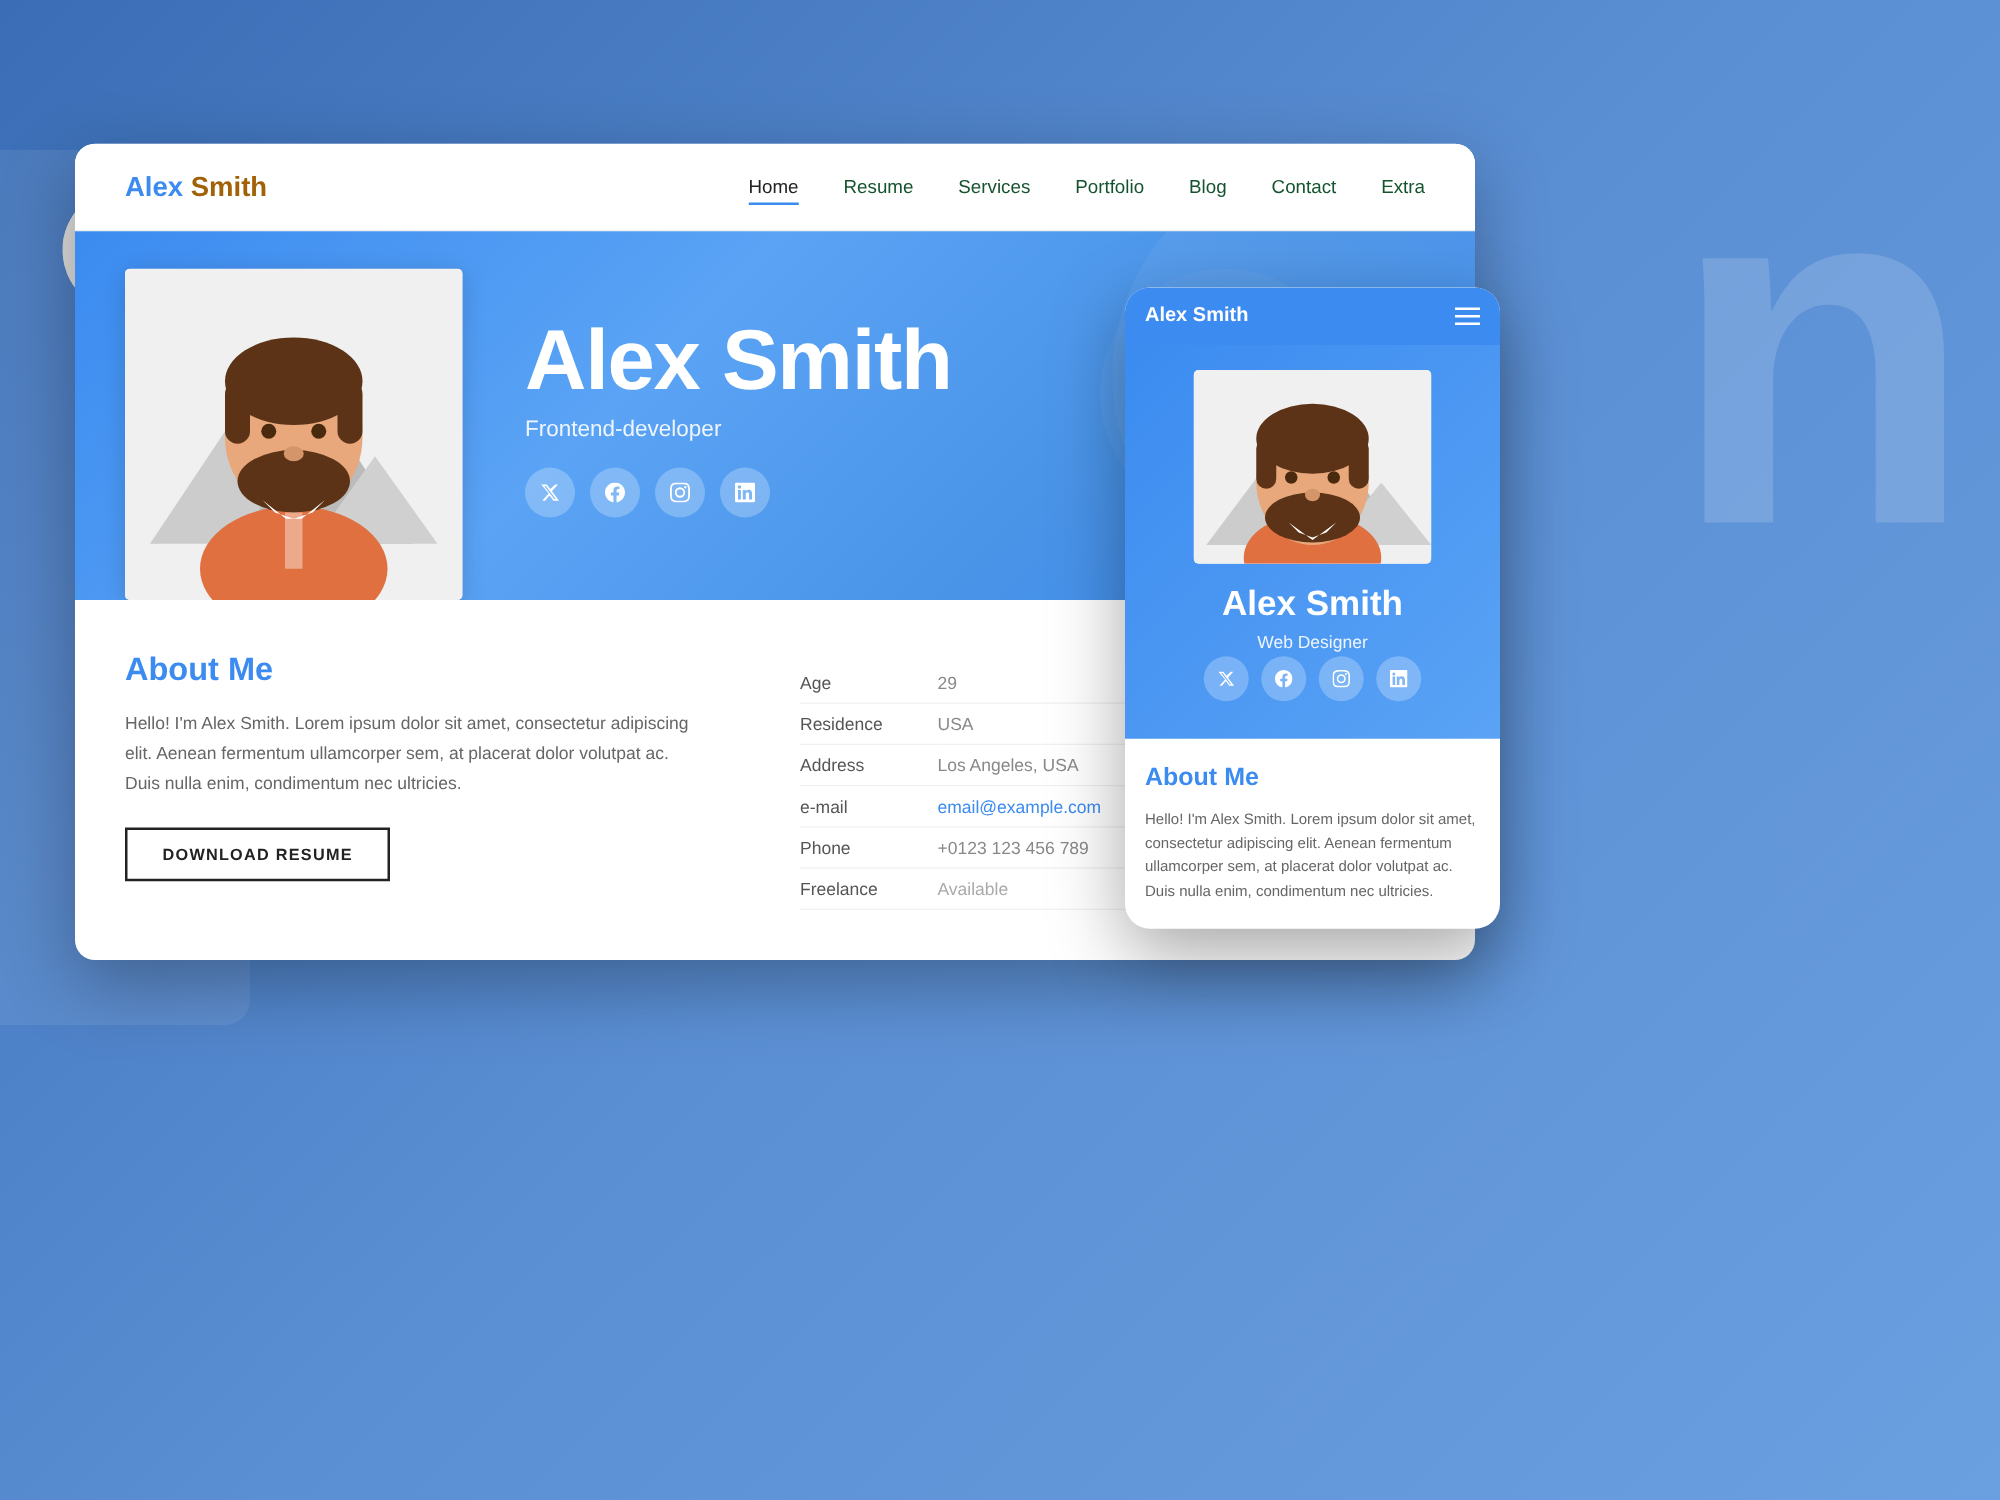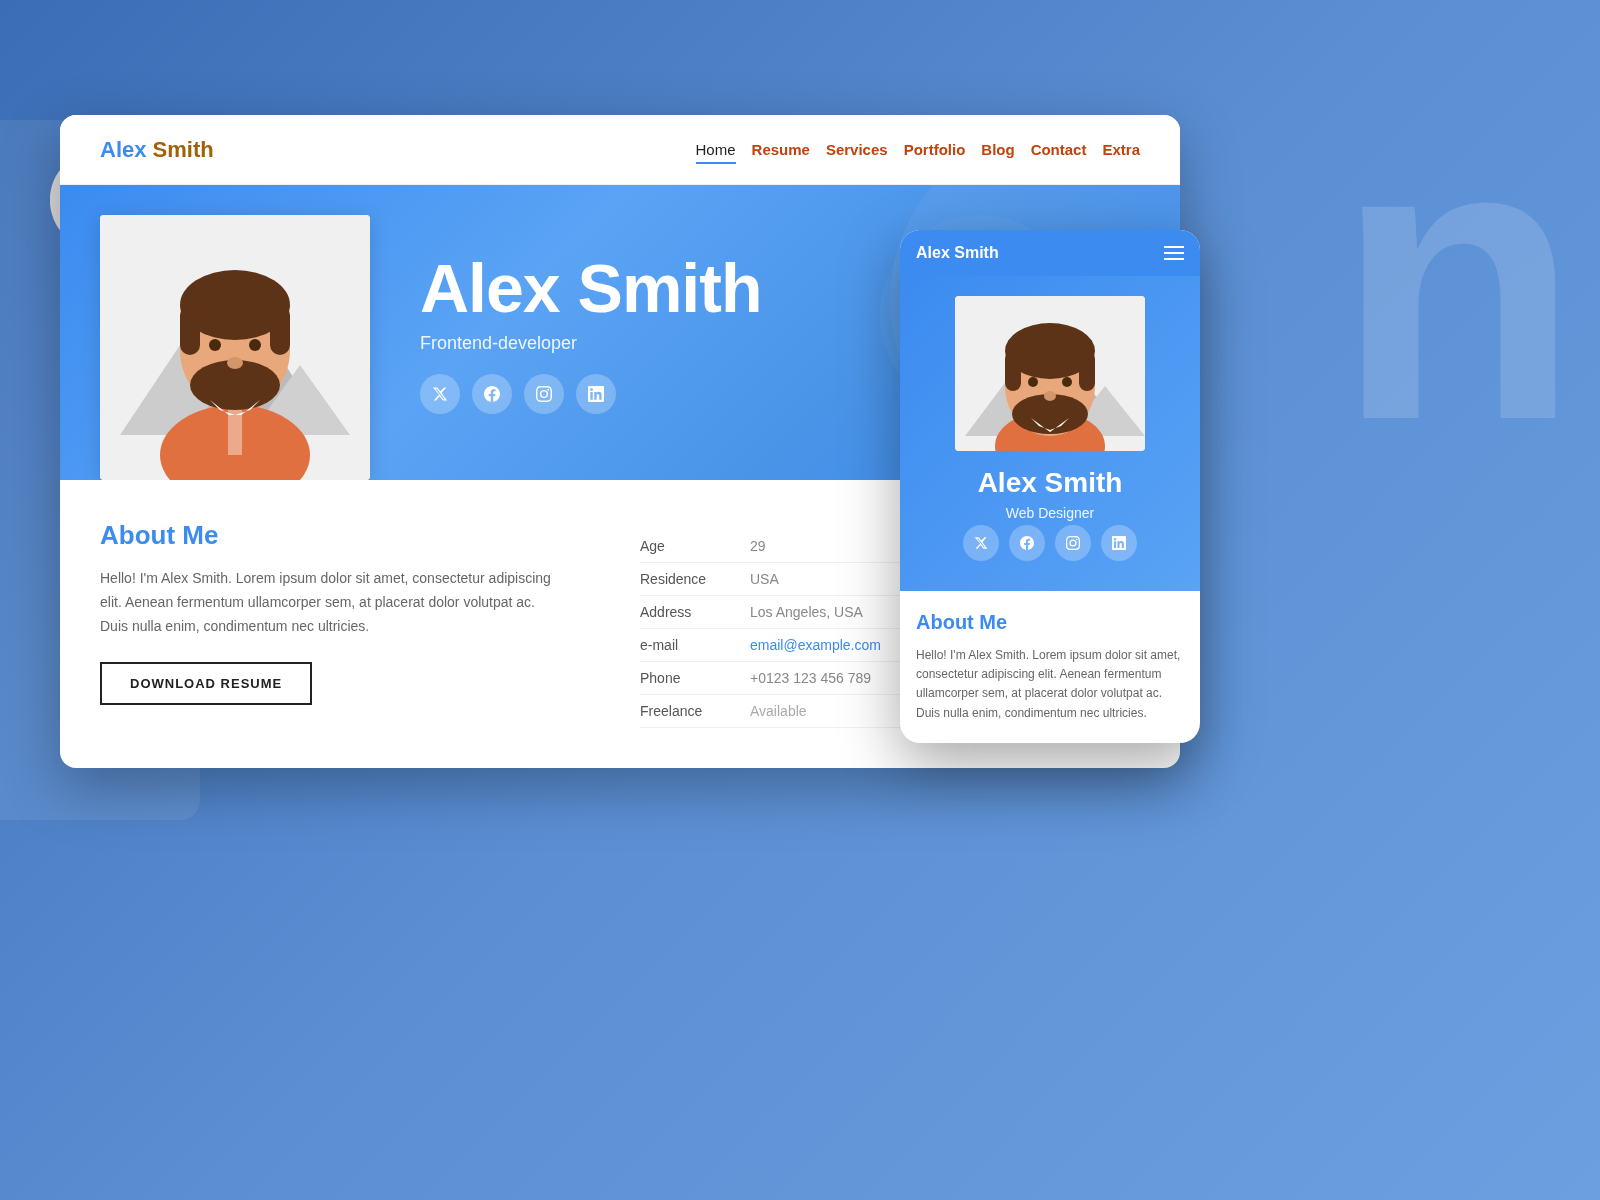--- a/index.html
+++ b/index.html
@@ -98,28 +98,28 @@
       font-weight: 700;
       color: #222;
       margin-right: auto;
       white-space: nowrap;
     }
     .nav-logo span {
       color: #3b8bf0;
     }
     .nav-links {
       display: flex;
-      gap: 16px;
+      gap: 36px;
       list-style: none;
     }
     .nav-links li a {
       text-decoration: none;
-      color: #c2410c;
+      color: #14532d;
       font-size: 15px;
-      font-weight: 700;
+      font-weight: 400;
       padding-bottom: 4px;
     }
     .nav-links li.active a {
       color: #222;
       font-weight: 500;
       border-bottom: 2px solid #3b8bf0;
     }
 
     
     .hero {

